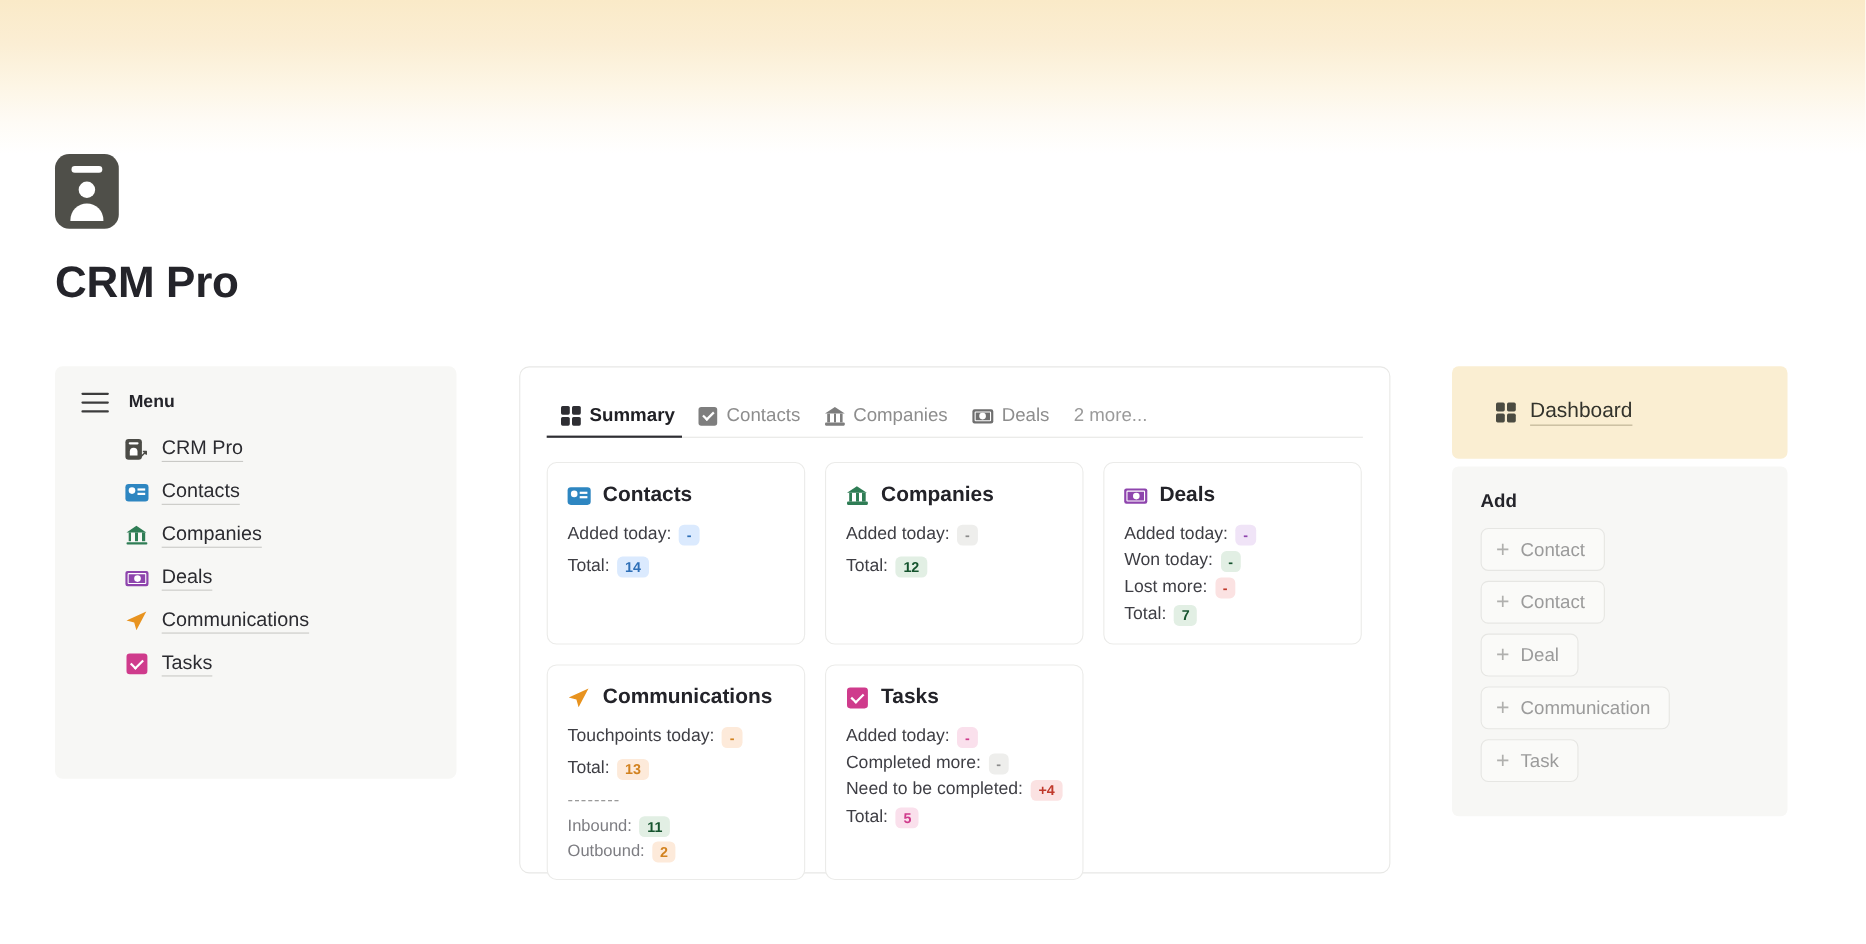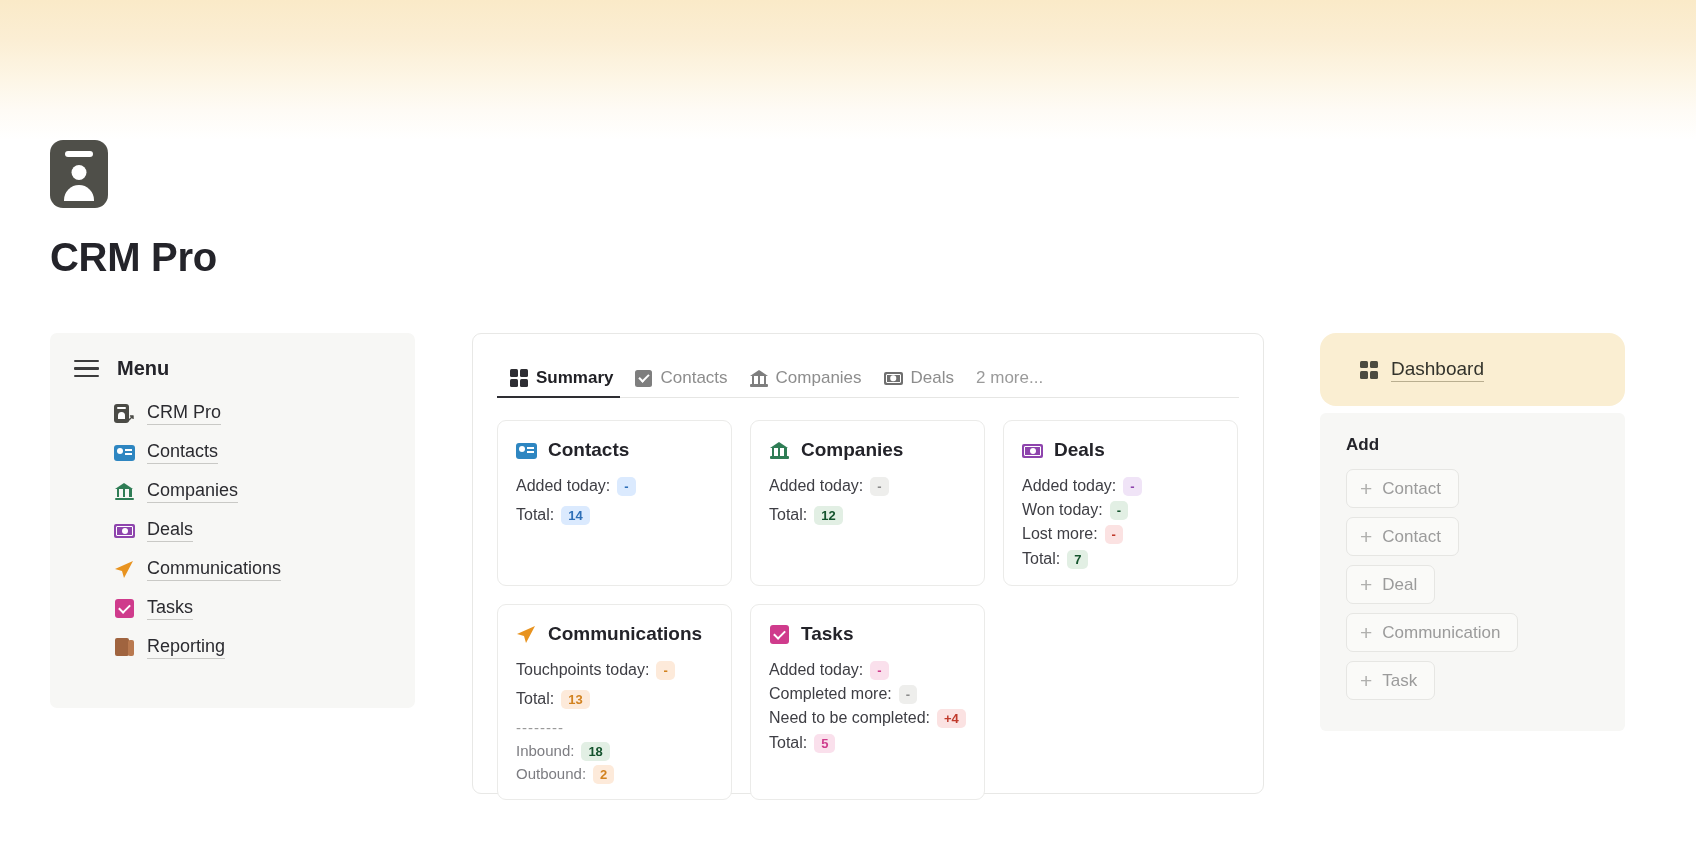--- a/index.html
+++ b/index.html
@@ -56,21 +56,21 @@
     background: #f7f7f5;
     border-radius: 7px;
     padding: 24px 0 0 0;
   }
   .menu-head {
     display: flex; align-items: center; gap: 18px;
     padding-left: 24px; margin-bottom: 14px;
   }
   .hamburger { width: 25px; height: 18px; display: flex; flex-direction: column; justify-content: space-between; }
   .hamburger span { display: block; height: 2.4px; background: #3c3c3c; border-radius: 1px; }
-  .menu-label { font-size: 20px; font-weight: bold; color: #24242a; }
+  .menu-label { font-size: 16px; font-weight: bold; color: #24242a; }
 
   .nav-list { padding-left: 64px; }
   .nav-item {
     display: flex; align-items: center; gap: 12px;
     height: 39px;
   }
   .nav-text {
     font-size: 18px; color: #2b2b30;
     border-bottom: 1px solid #c9c9c6;
     padding-bottom: 1px;
@@ -184,21 +184,21 @@
   .pill.gray { background:#eeeeec; color:#8b8b8b; }
   .pill.purple { background:#f0e4f7; color:#8e44ad; }
   .pill.red { background:#fbe2e2; color:#c0392b; }
   .pill.orange { background:#fdeada; color:#d2821f; }
   .pill.pink { background:#fae0ec; color:#cf3b8c; }
   .dashline { font-size:15px; color:#9a9a9a; letter-spacing:1px; margin: 2px 0 6px 0; }
 
   
   .right-col { position: absolute; left: 1320px; top: 333px; width: 305px; }
   .dash-header {
-    height: 73px; background: #faeed2; border-radius: 16px;
+    height: 84px; background: #faeed2; border-radius: 6px;
     display: flex; align-items: center; gap: 13px; padding-left: 40px;
   }
   .dash-label {
     font-size: 19px; color: #33332c;
     border-bottom: 1px solid #b9ae90; padding-bottom: 1px;
   }
   .ic-grid-dark { width:18px; height:18px; display:grid; grid-template-columns:1fr 1fr; grid-template-rows:1fr 1fr; gap:2.6px; flex:none;}
   .ic-grid-dark i { background:#4b4b41; border-radius:1.5px; display:block;}
 
   .add-panel {
@@ -288,29 +288,20 @@
         <span class="nav-text">Communications</span>
       </div>
 
       <div class="nav-item">
         <span class="nav-ico">
             <span class="ic-task"></span>
           </span>
         <span class="nav-text">Tasks</span>
       </div>
 
-      <div class="nav-item">
-        <span class="nav-ico">
-          <span class="ic-report">
-              <i class="bk"></i>
-              <i class="bk2"></i>
-            </span>
-        </span>
-        <span class="nav-text">Reporting</span>
-      </div>
 
 
     </div>
   </div>
 
   <div class="main-panel">
 
     <div class="tabs">
       <div class="tab active">
         <span class="ic-grid">
@@ -420,21 +411,21 @@
           <span>Touchpoints today:</span>
           <span class="pill orange">-</span>
         </div>
         <div class="stat">
           <span>Total:</span>
           <span class="pill orange">13</span>
         </div>
         <div class="dashline">--------</div>
         <div class="stat sub">
           <span>Inbound:</span>
-          <span class="pill green">18</span>
+          <span class="pill green">11</span>
         </div>
         <div class="stat sub">
           <span>Outbound:</span>
           <span class="pill orange">2</span>
         </div>
       </div>
 
       <div class="card tall">
         <div class="card-head">
           <span class="nav-ico">

